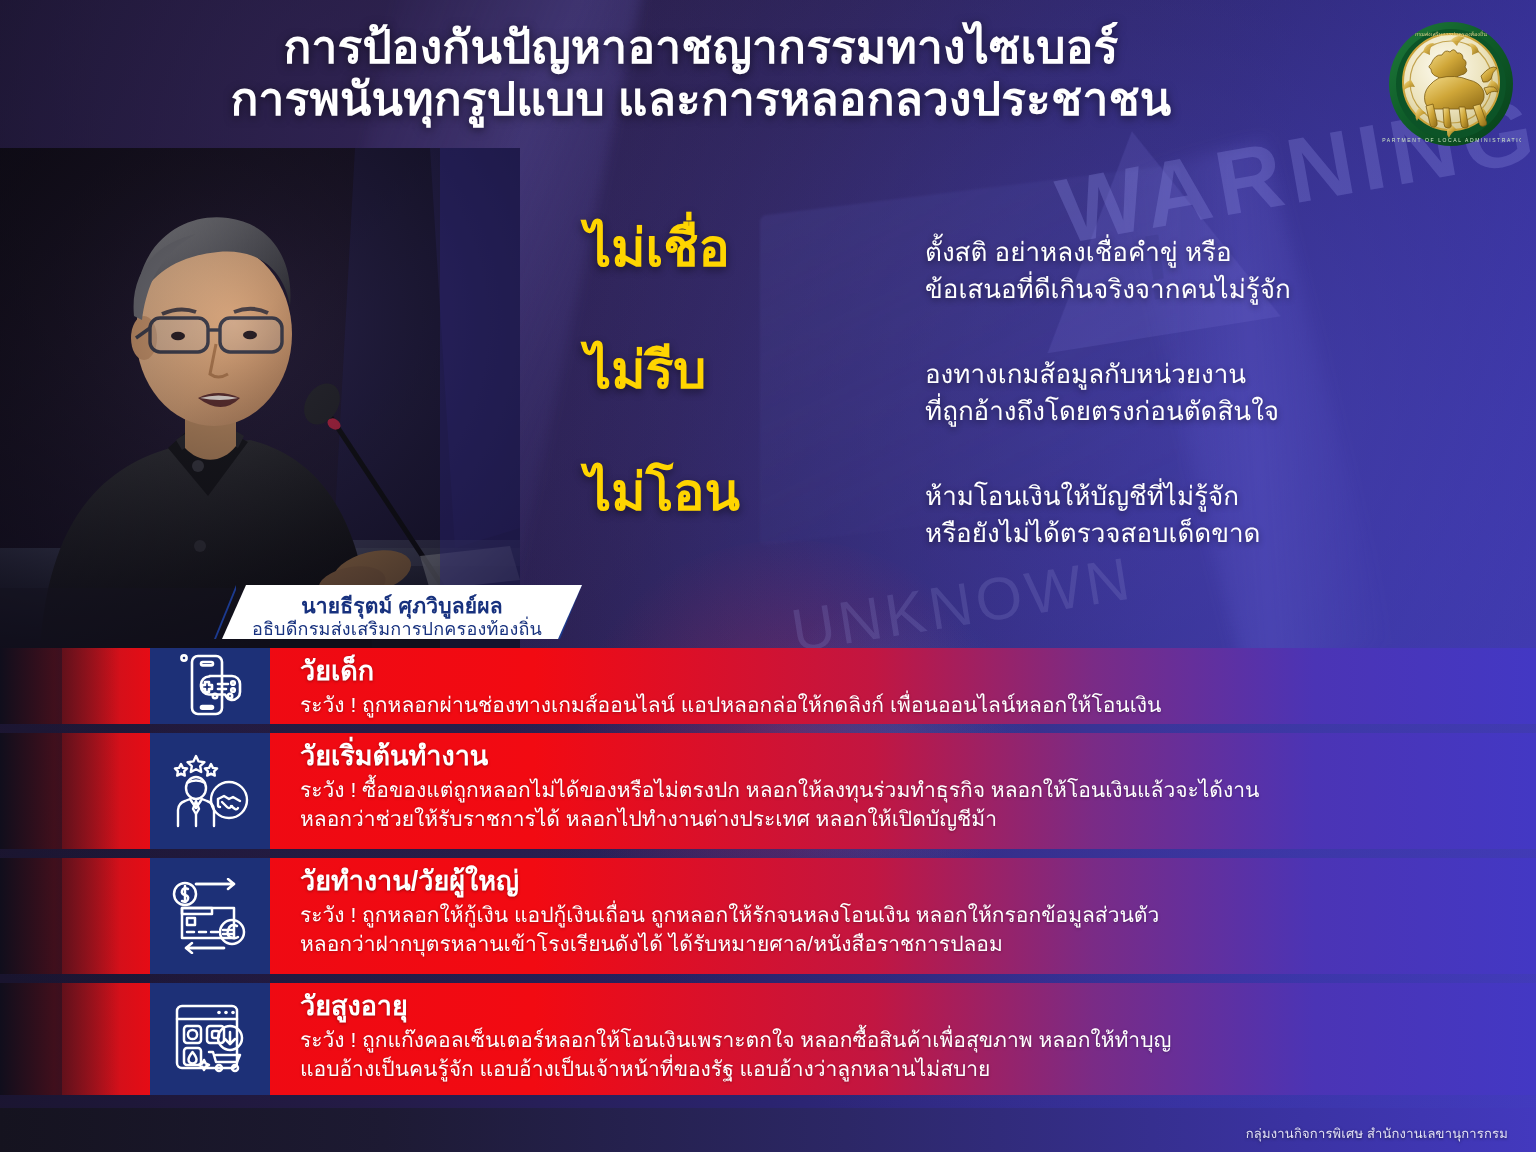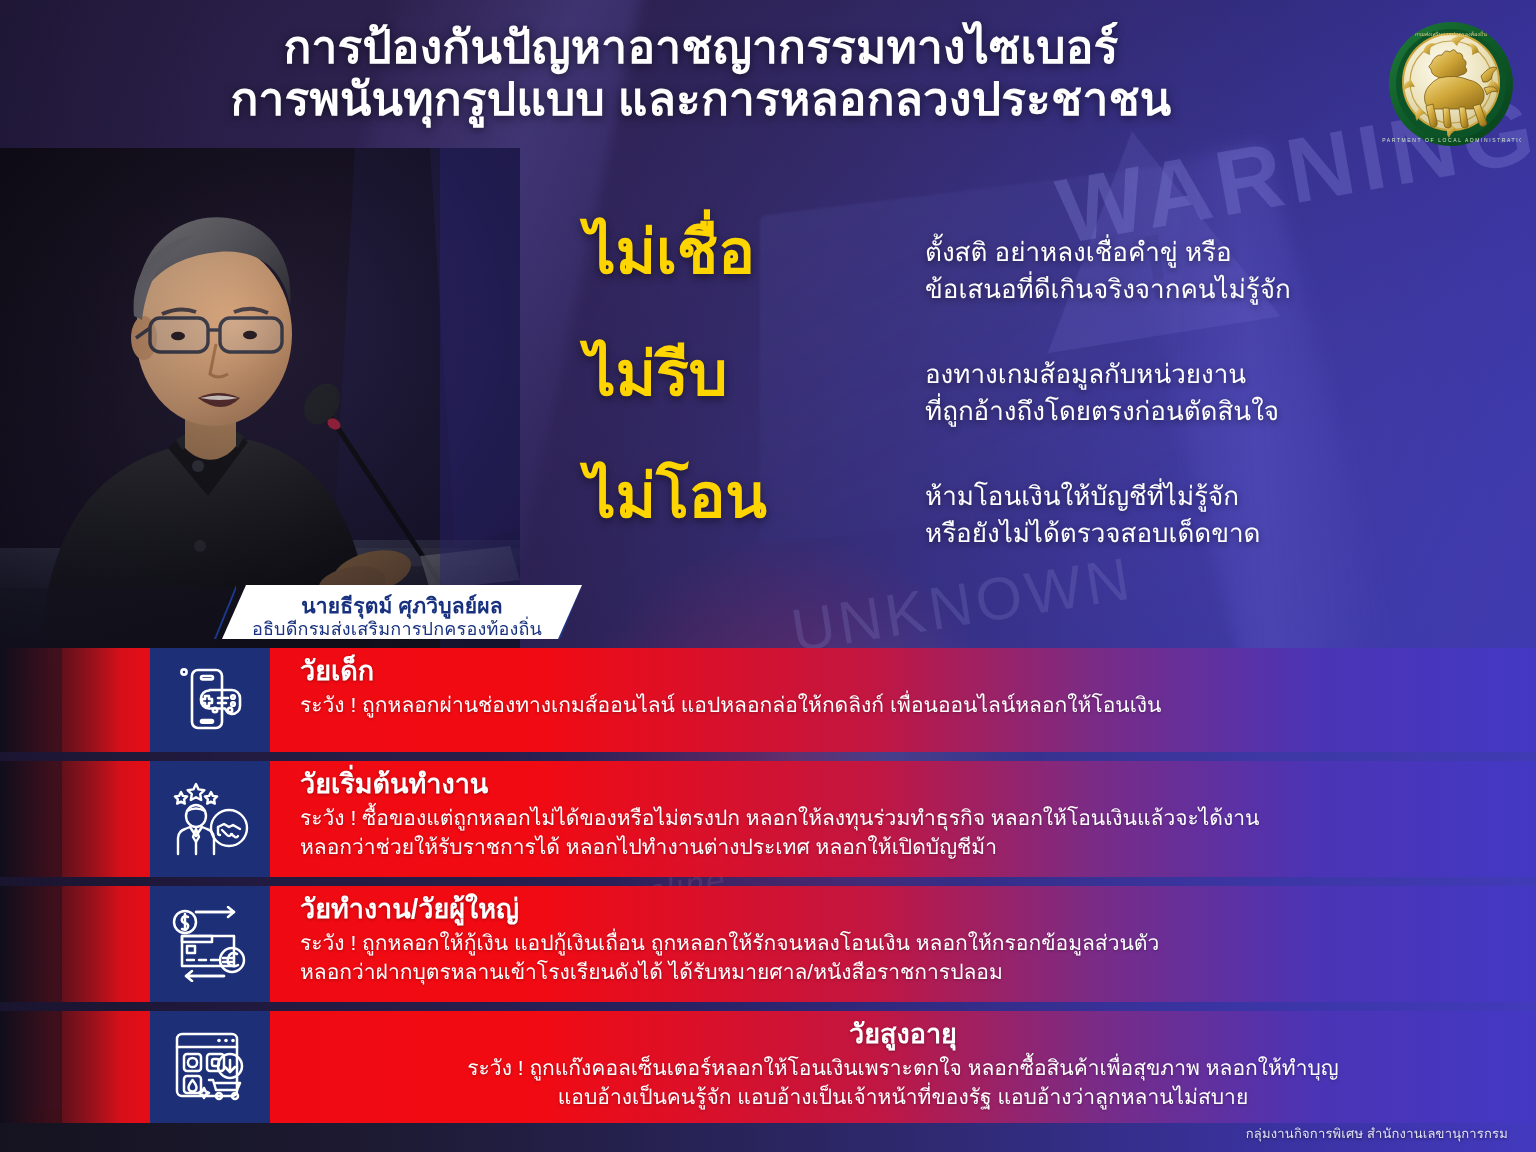--- a/index.html
+++ b/index.html
@@ -104,21 +104,21 @@
   .np-role{
     position:absolute;left:0;top:29px;width:350px;text-align:center;
     color:#17317e;font-weight:normal;font-size:18px;letter-spacing:0.2px;
   }
 
   
   .slogan{position:absolute;left:585px;top:222px;z-index:6;width:930px;}
   .srow{position:relative;height:122px;}
   .skey{
     position:absolute;left:0;top:0;width:320px;
-    color:#ffd500;font-weight:bold;font-size:61px;line-height:1.0;
+    color:#ffd500;font-weight:bold;font-size:52px;line-height:1.0;
     text-shadow:0 3px 8px rgba(0,0,0,0.45);white-space:nowrap;
   }
   .sdesc{
     position:absolute;left:340px;top:12px;width:590px;
     color:#ffffff;font-weight:normal;font-size:26px;line-height:1.42;
     text-shadow:0 2px 6px rgba(0,0,0,0.45);
   }
   .sdesc div{white-space:nowrap;}
 
   
@@ -143,24 +143,24 @@
   .row-title{
     color:#ffffff;font-weight:bold;font-size:27px;line-height:1.1;
     padding-top:9px;text-shadow:0 1px 3px rgba(0,0,0,0.35);
   }
   .row-desc{
     color:#ffffff;font-weight:normal;font-size:21px;line-height:1.38;
     padding-top:4px;text-shadow:0 1px 3px rgba(0,0,0,0.3);
   }
   .row-desc div{white-space:nowrap;}
 
-  .r1{height:104px;}
+  .r1{height:76px;}
   .r2{height:116px;}
   .r3{height:116px;}
-  .r4{height:112px;text-align:center;}
+  .r4{height:112px;}
 
   
   .footer{
     position:absolute;right:28px;bottom:8px;z-index:9;
     color:#e3e2f5;font-size:13px;font-weight:normal;letter-spacing:0.2px;
     text-shadow:0 1px 3px rgba(0,0,0,0.5);
   }
   .footer-band{
     position:absolute;left:0;bottom:0;width:1536px;height:44px;z-index:5;
     background:linear-gradient(90deg,#15131f 0%,#1d1a33 25%,#2c2766 55%,#3b33a4 85%,#4339be 100%);

